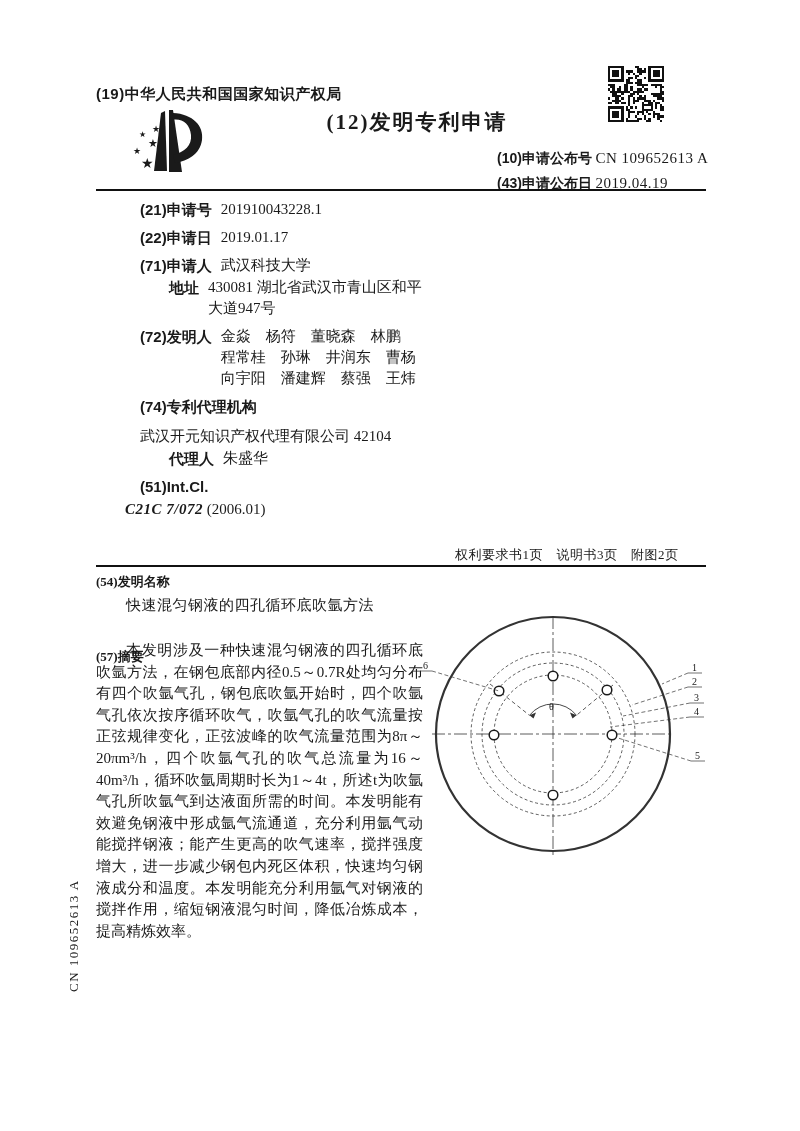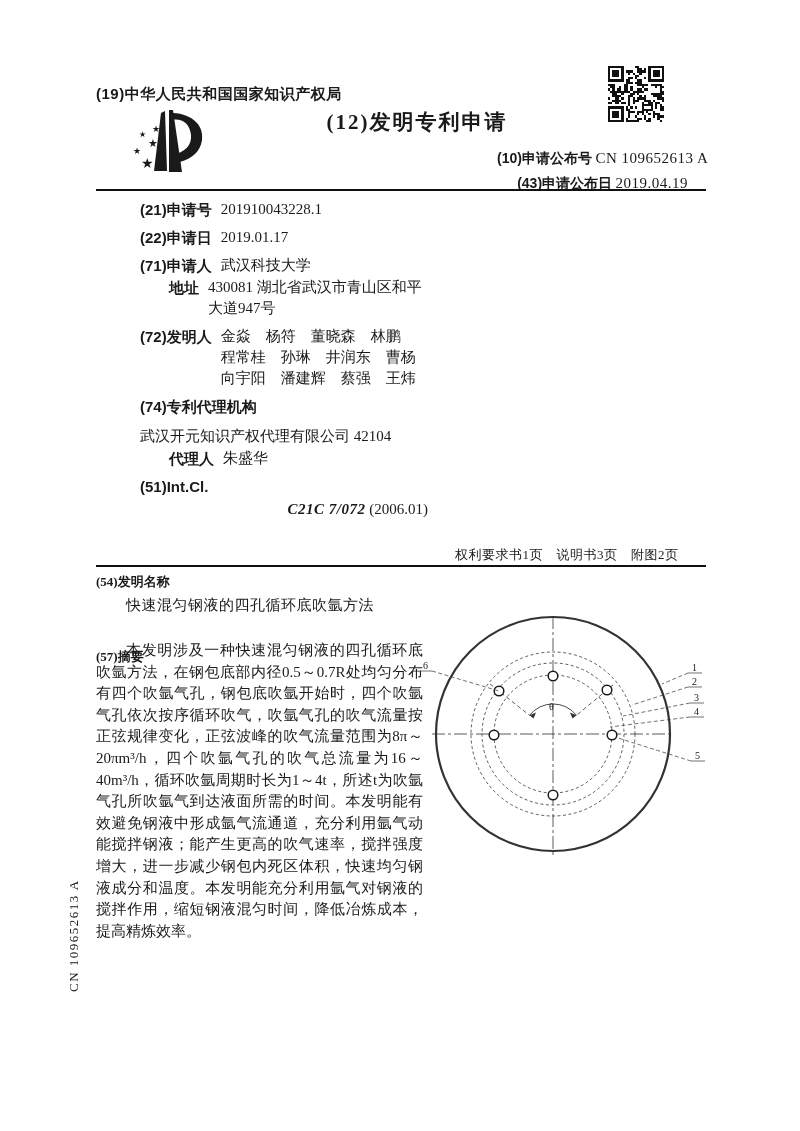--- a/index.html
+++ b/index.html
@@ -11,33 +11,33 @@
   }
   .abs { position:absolute; }
   .sans { font-family:"Liberation Sans","DejaVu Sans",sans-serif; }
   .rule { position:absolute; left:96px; width:610px; height:2px; background:#111; }
 
   
   .office-line { left:96px; top:57px; font-size:15px; font-weight:bold; letter-spacing:.5px;margin-top:28px; }
   .doc-type { left:112px; top:108px; width:610px; text-align:center; font-size:21px;
               font-weight:bold; letter-spacing:2px; }
   .pub-block { left:497px; top:146px; font-size:14px; line-height:24px; }
-  .pub-row { white-space:nowrap;text-align:center; }
+  .pub-row { white-space:nowrap; }
   .pub-row .lbl { font-weight:bold; font-family:"Liberation Sans","DejaVu Sans",sans-serif; }
   .pub-row .val { font-size:15px; letter-spacing:.5px; }
 
   
   .biblio { left:96px; top:199px; width:332px; font-size:15px; line-height:21px; }
   .row { display:flex; gap:9px; margin-bottom:7px;margin-left:44px; }
   .row .lbl { flex:0 0 auto; font-weight:bold;
               font-family:"Liberation Sans","DejaVu Sans",sans-serif; }
   .row .val { flex:1 1 auto; }
   .ml { white-space:pre-line; }
   .indent { padding-left:29px; }
-  .intcl-line { padding-left:29px; margin-top:2px;text-align:right; }
+  .intcl-line { padding-left:29px; margin-top:2px; }
   .intcl-code { font-style:italic; font-weight:bold; letter-spacing:.5px; }
 
   .pages-line { left:455px; top:546px; font-size:13px; letter-spacing:.5px; }
 
   
   .sec-label { font-size:13px; font-weight:bold;
                font-family:Liberation Serif, serif; }
   .s54 { left:96px; top:573px; }
   .inv-title { left:126px; top:596px; font-size:15px; letter-spacing:.5px; }
   .s57 { left:96px; top:648px; }

